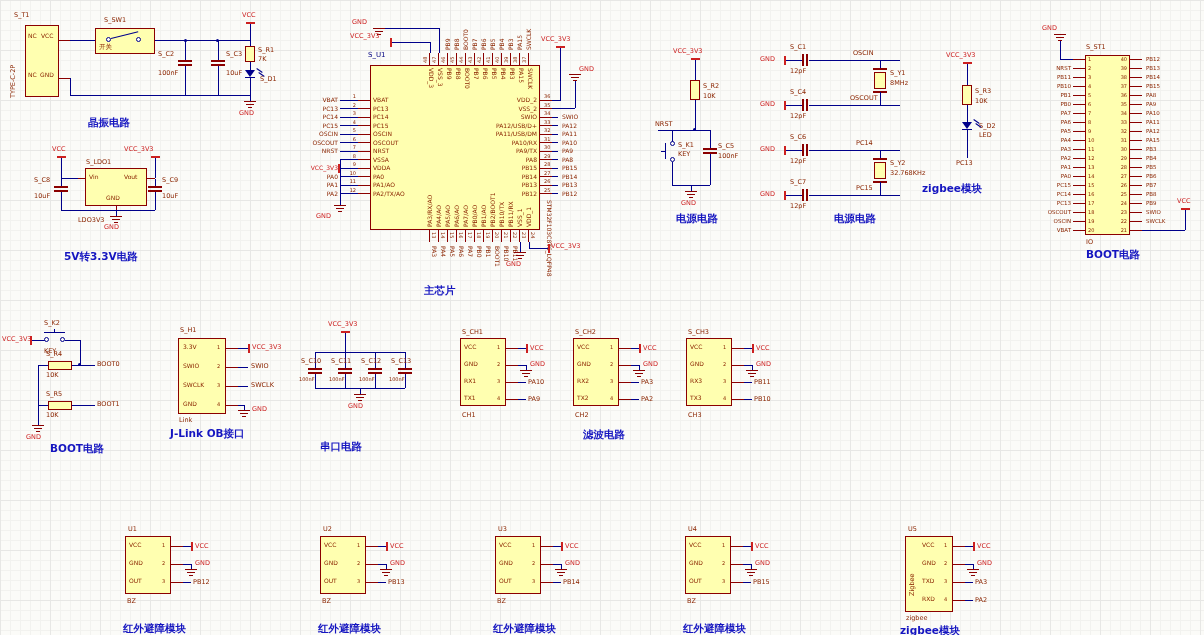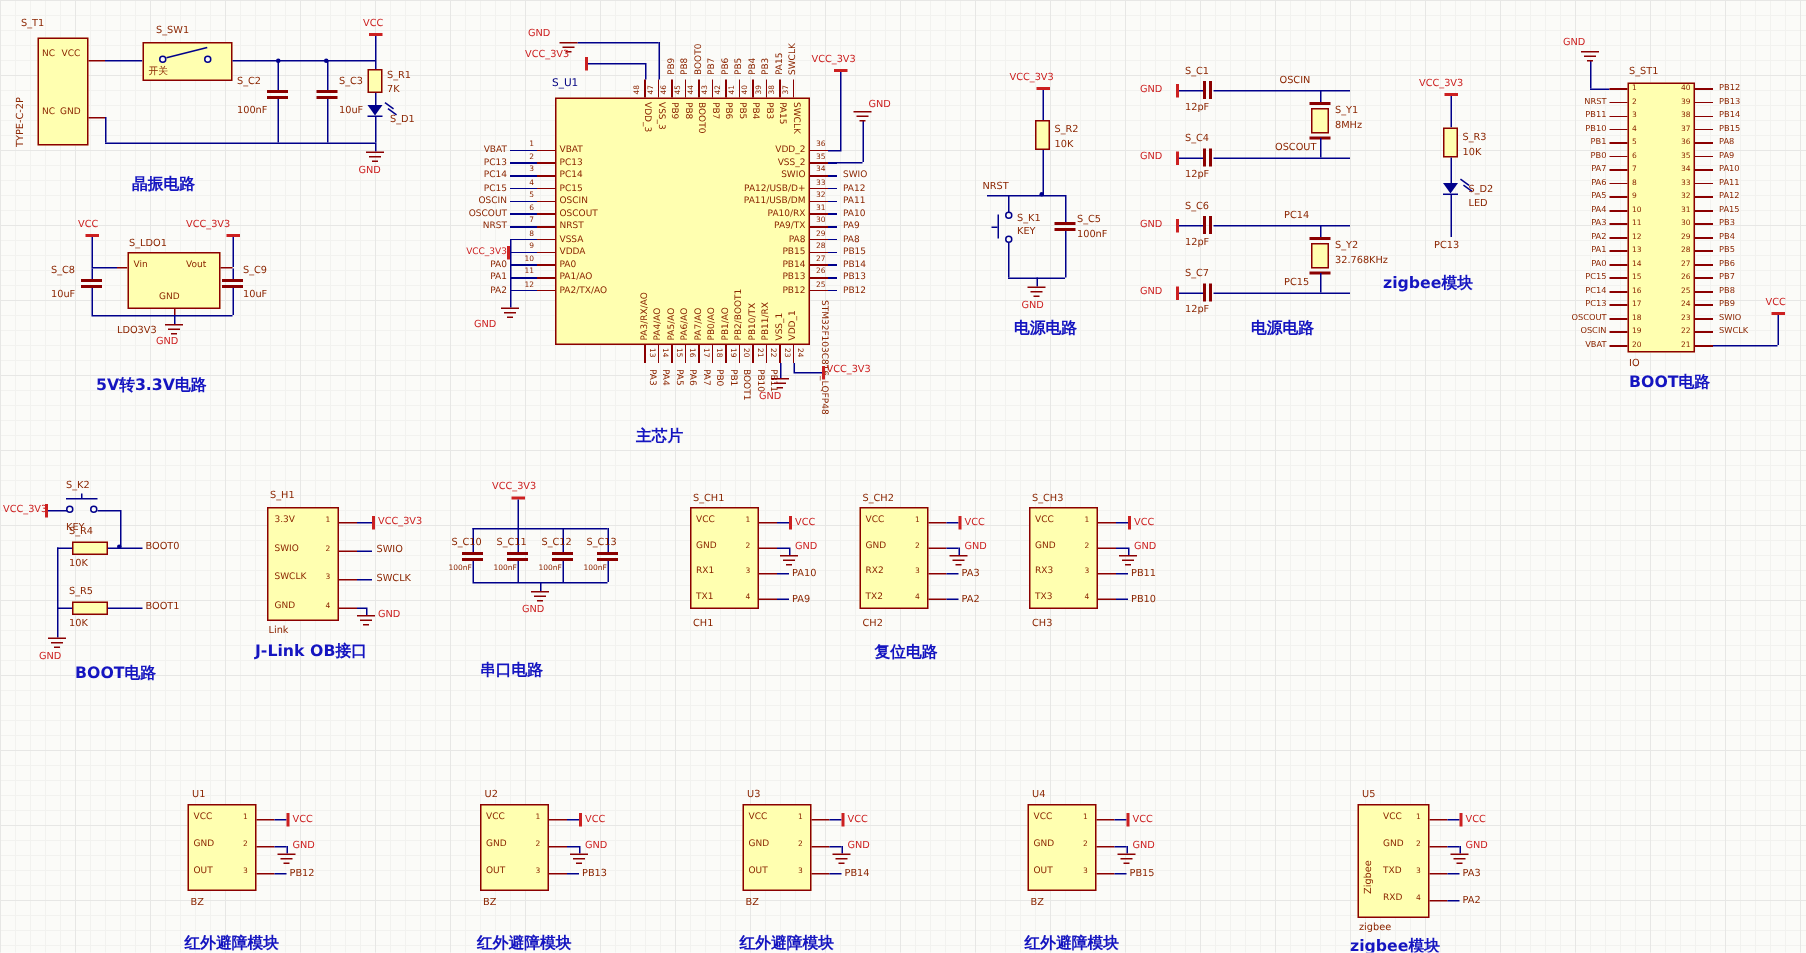--- a/index.html
+++ b/index.html
@@ -735,21 +735,21 @@
  <span class="t red" style="left:756px;top:345px" data-name="vcc-net-flag">VCC</span>
  <div class="wh" style="left:744px;top:365px;width:8px" data-name="wire"></div>
  <div class="wv" style="left:752px;top:365px;height:5px" data-name="wire"></div>
  <div class="gnd" style="left:746px;top:370px" data-name="gnd-symbol"></div>
  <span class="t red" style="left:756px;top:361px" data-name="gnd-net-flag">GND</span>
  <div class="wh" style="left:744px;top:382px;width:8px" data-name="wire"></div>
  <span class="t" style="left:754px;top:379px" data-name="rx3-net-label">PB11</span>
  <div class="wh" style="left:744px;top:399px;width:8px" data-name="wire"></div>
  <span class="t" style="left:754px;top:396px" data-name="tx3-net-label">PB10</span>
  <span class="t" style="left:688px;top:412px" data-name="ch3-part-label">CH3</span>
- <span class="title" style="left:583px;top:428px" data-name="block-title-serial">复位电路</span>
+ <span class="title" style="left:583px;top:428px" data-name="block-title-serial">滤波电路</span>
 </div>
 
 <div data-name="ir-modules-block">
 
  <span class="t" style="left:128px;top:526px" data-name="u1-designator">U1</span>
  <div class="box" style="left:125px;top:536px;width:46px;height:58px" data-name="u1-body"></div>
  <span class="t t6" style="left:129px;top:542px" data-name="u1-pin">VCC</span>
  <span class="t t6" style="left:129px;top:560px" data-name="u1-pin">GND</span>
  <span class="t t6" style="left:129px;top:578px" data-name="u1-pin">OUT</span>
  <span class="t t5" style="left:162px;top:543px" data-name="pin-number">1</span>

